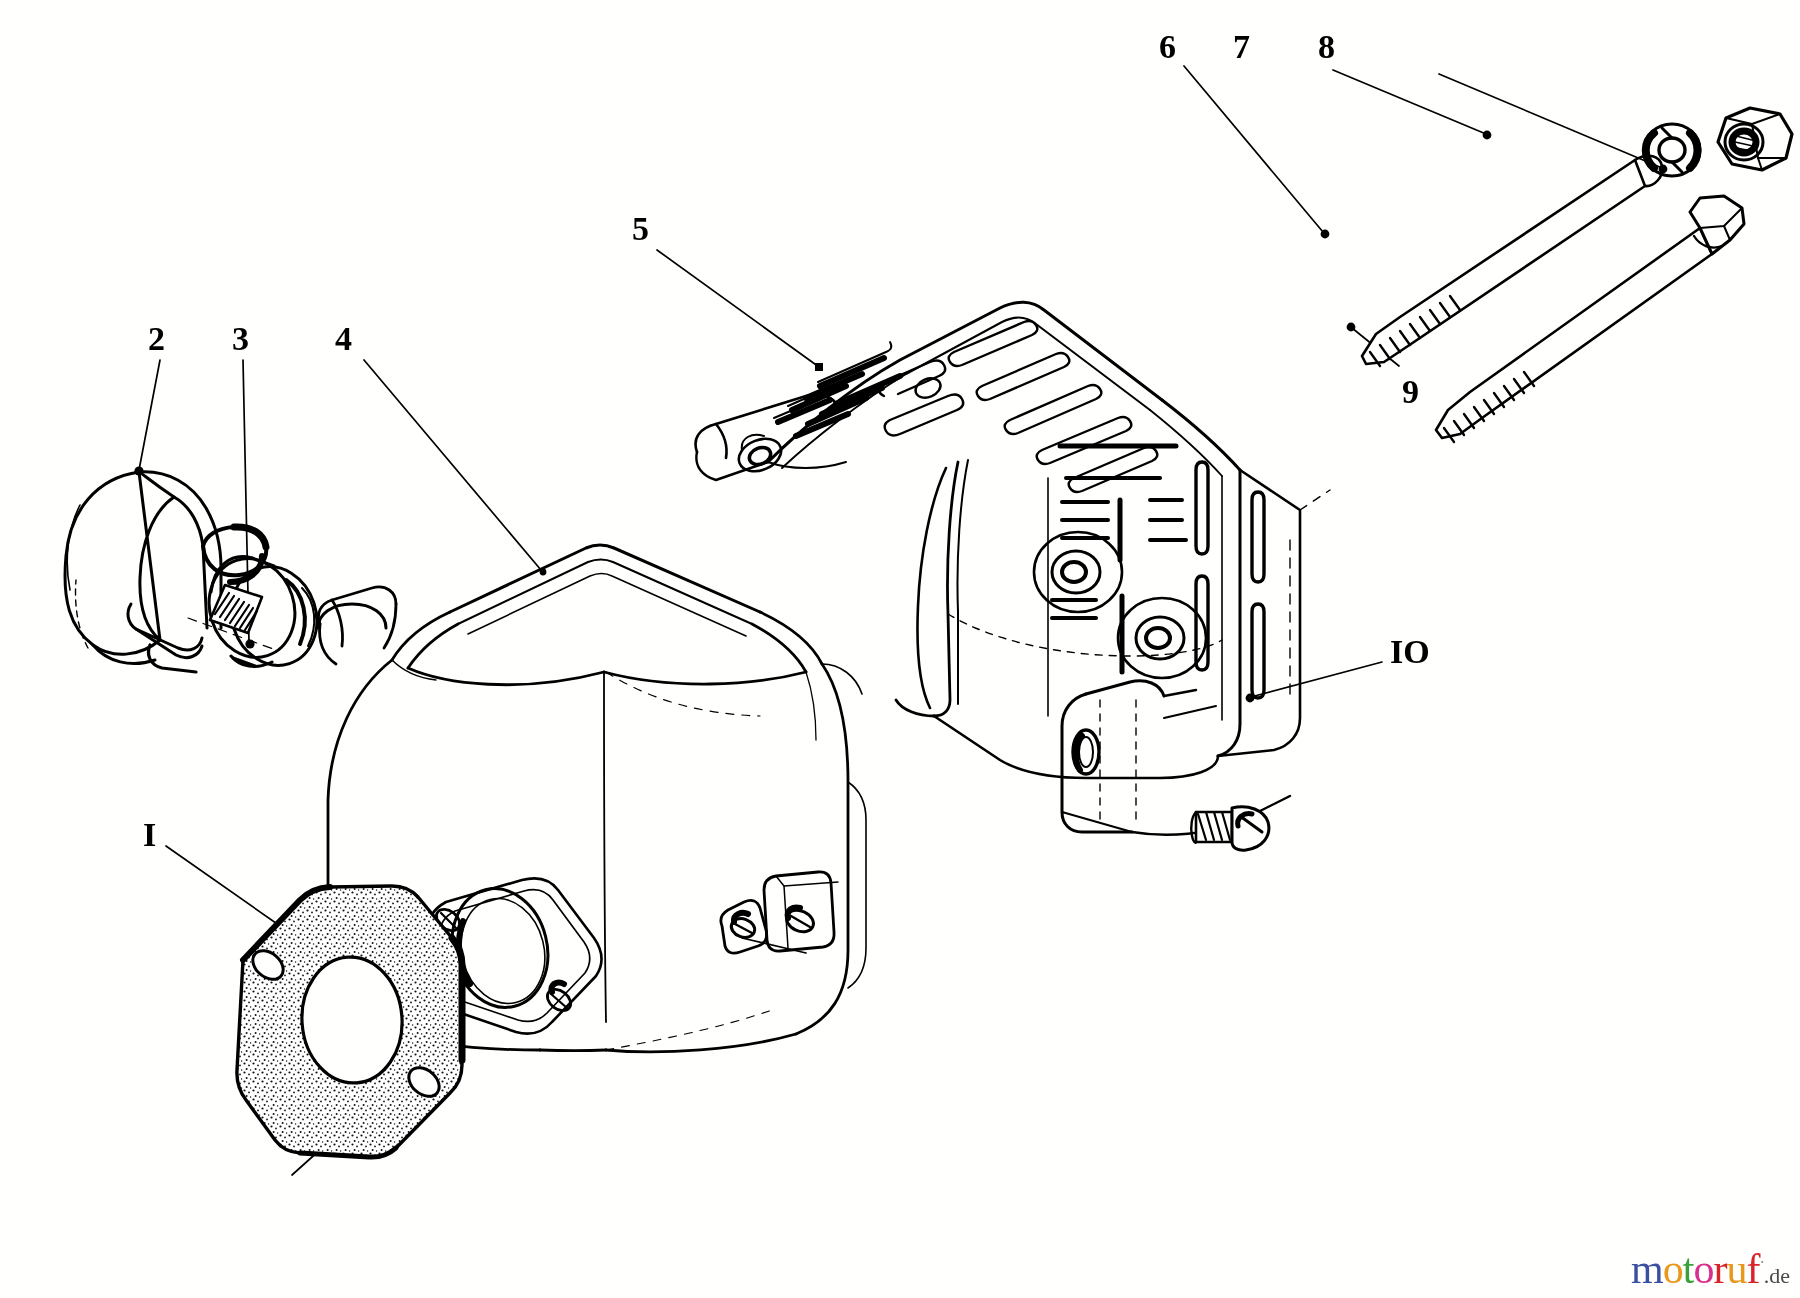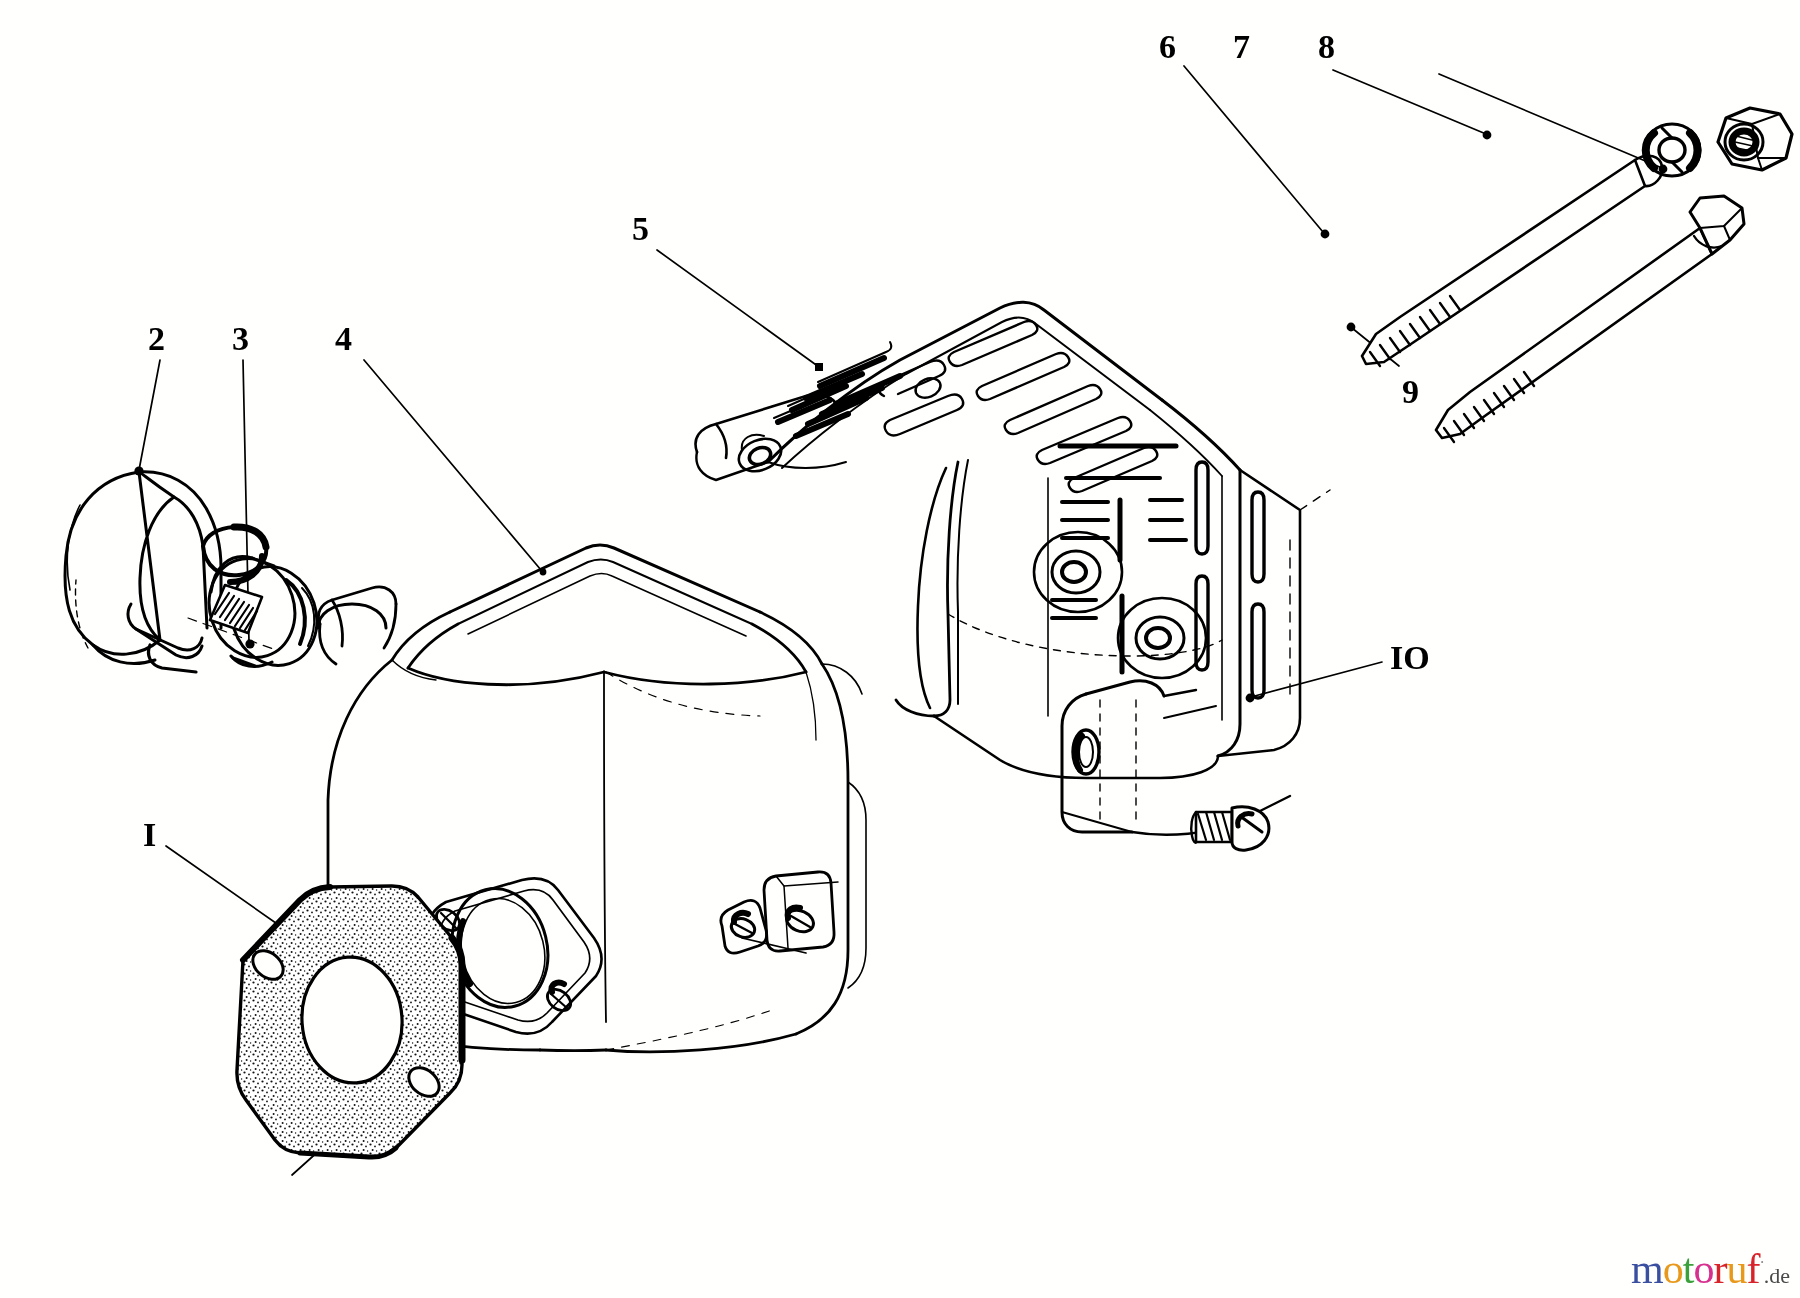--- a/index.html
+++ b/index.html
@@ -469,19 +469,19 @@
 
   <div class="callout-num" style="left:143px; top:818px;">I</div>
   <div class="callout-num" style="left:148px; top:322px;">2</div>
   <div class="callout-num" style="left:232px; top:322px;">3</div>
   <div class="callout-num" style="left:335px; top:322px;">4</div>
   <div class="callout-num" style="left:632px; top:212px;">5</div>
   <div class="callout-num" style="left:1159px; top:30px;">6</div>
   <div class="callout-num" style="left:1233px; top:30px;">7</div>
   <div class="callout-num" style="left:1318px; top:30px;">8</div>
   <div class="callout-num" style="left:1402px; top:375px;">9</div>
-  <div class="callout-num" style="left:1390px; top:635px;margin-top:6px;">IO</div>
+  <div class="callout-num" style="left:1390px; top:635px;">IO</div>
 
   <div id="watermark">
     <span style="color: rgb(59, 79, 160);">m</span><span style="color: rgb(232, 153, 27);">o</span><span style="color: rgb(58, 160, 58);">t</span><span style="color: rgb(216, 48, 143);">o</span><span style="color: rgb(216, 35, 42);">r</span><span style="color: rgb(232, 153, 27);">u</span><span style="color: rgb(216, 35, 42);">f</span><span class="dot">·</span><span class="wm-de" style="color: rgb(74, 74, 74);">.de</span>
   </div>
 
 </div>
 
 </body></html>

